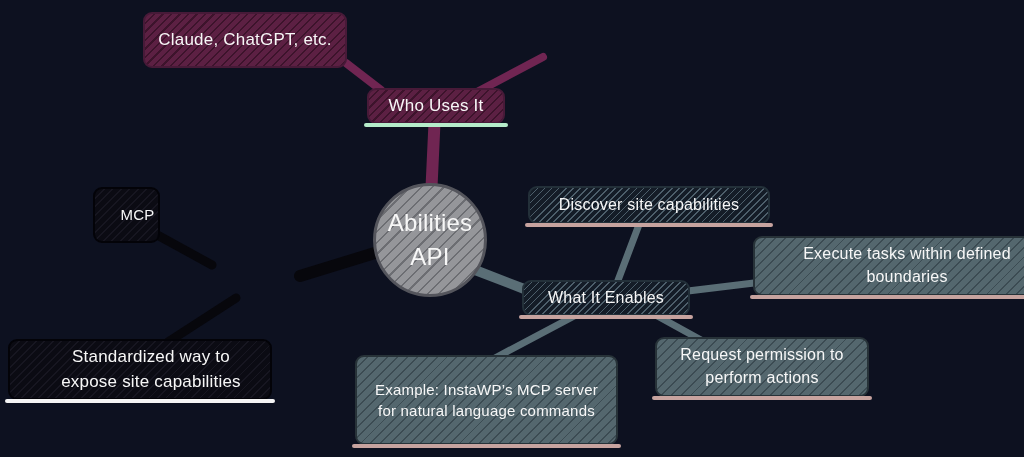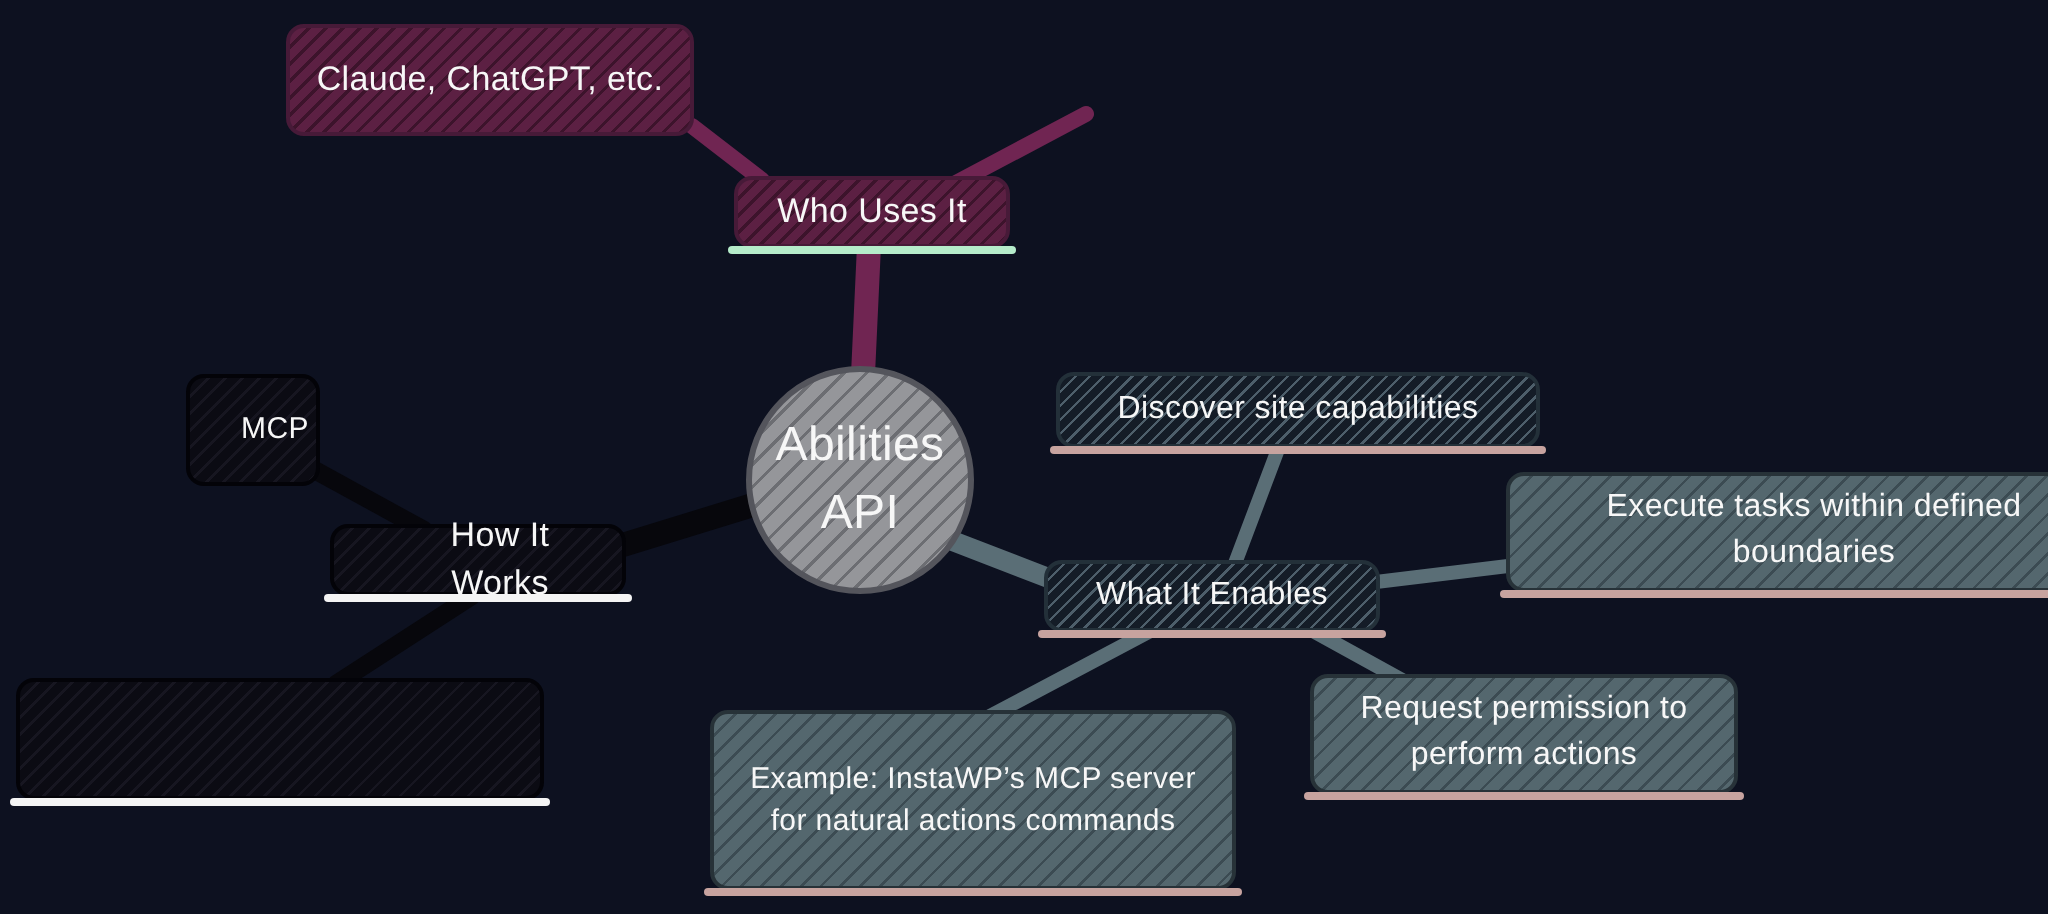--- a/index.html
+++ b/index.html
@@ -98,26 +98,23 @@
   </div>
 
   <div class="node circle" style="left:373px;top:183px;width:114px;height:114px">
     <span class="label">Abilities API</span>
   </div>
 
   <div class="node black fs15" style="left:93px;top:187px;width:67px;height:56px">
     <span class="label">MCP</span>
   </div>
 
-  <div class="node black fs17" style="left:165px;top:262px;width:148px;height:36px">
-    <span class="label">How It Works</span>
-    <span class="underline white"></span>
-  </div>
 
   <div class="node black fs17" style="left:8px;top:339px;width:264px;height:61px">
+    <span class="label">Standardized way to expose site capabilities</span>
     <span class="underline white"></span>
   </div>
 
   <div class="node slate-dark fs16" style="left:528px;top:186px;width:242px;height:38px">
     <span class="label">Discover site capabilities</span>
     <span class="underline rose"></span>
   </div>
 
   <div class="node slate-dark fs16" style="left:522px;top:280px;width:168px;height:36px">
     <span class="label">What It Enables</span>
@@ -128,17 +125,17 @@
     <span class="label">Execute tasks within defined boundaries</span>
     <span class="underline rose"></span>
   </div>
 
   <div class="node slate-light fs16" style="left:655px;top:337px;width:214px;height:60px">
     <span class="label">Request permission to perform actions</span>
     <span class="underline rose"></span>
   </div>
 
   <div class="node slate-light fs15" style="left:355px;top:355px;width:263px;height:90px">
-    <span class="label">Example: InstaWP’s MCP server for natural actions commands</span>
+    <span class="label">Example: InstaWP’s MCP server for natural language commands</span>
     <span class="underline rose"></span>
   </div>
 
 </div>
 
 </body></html>

